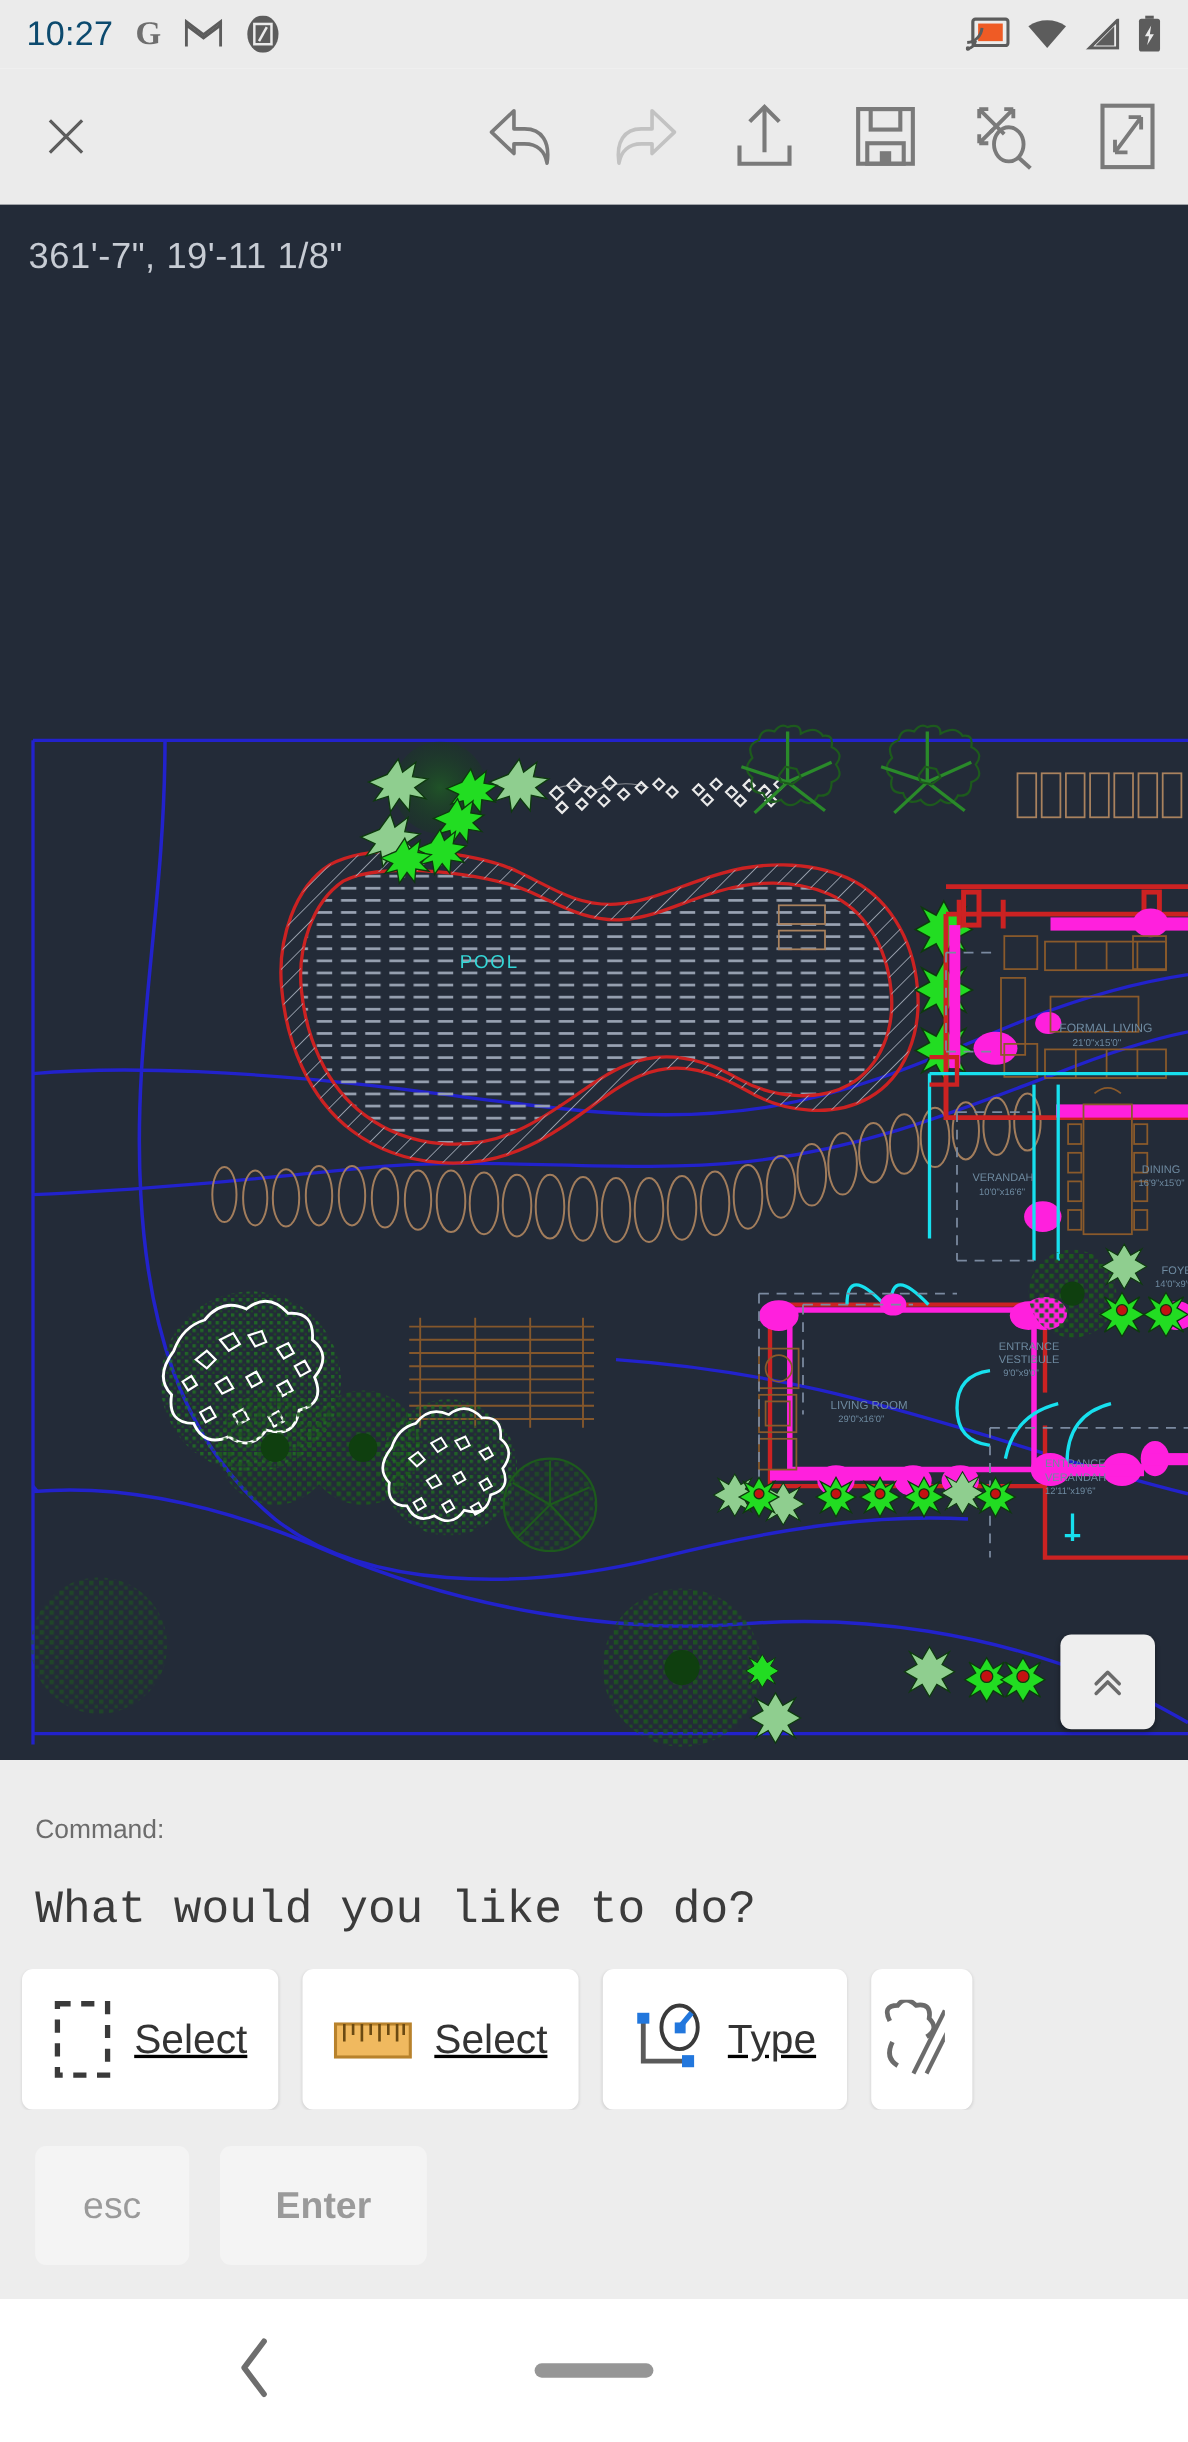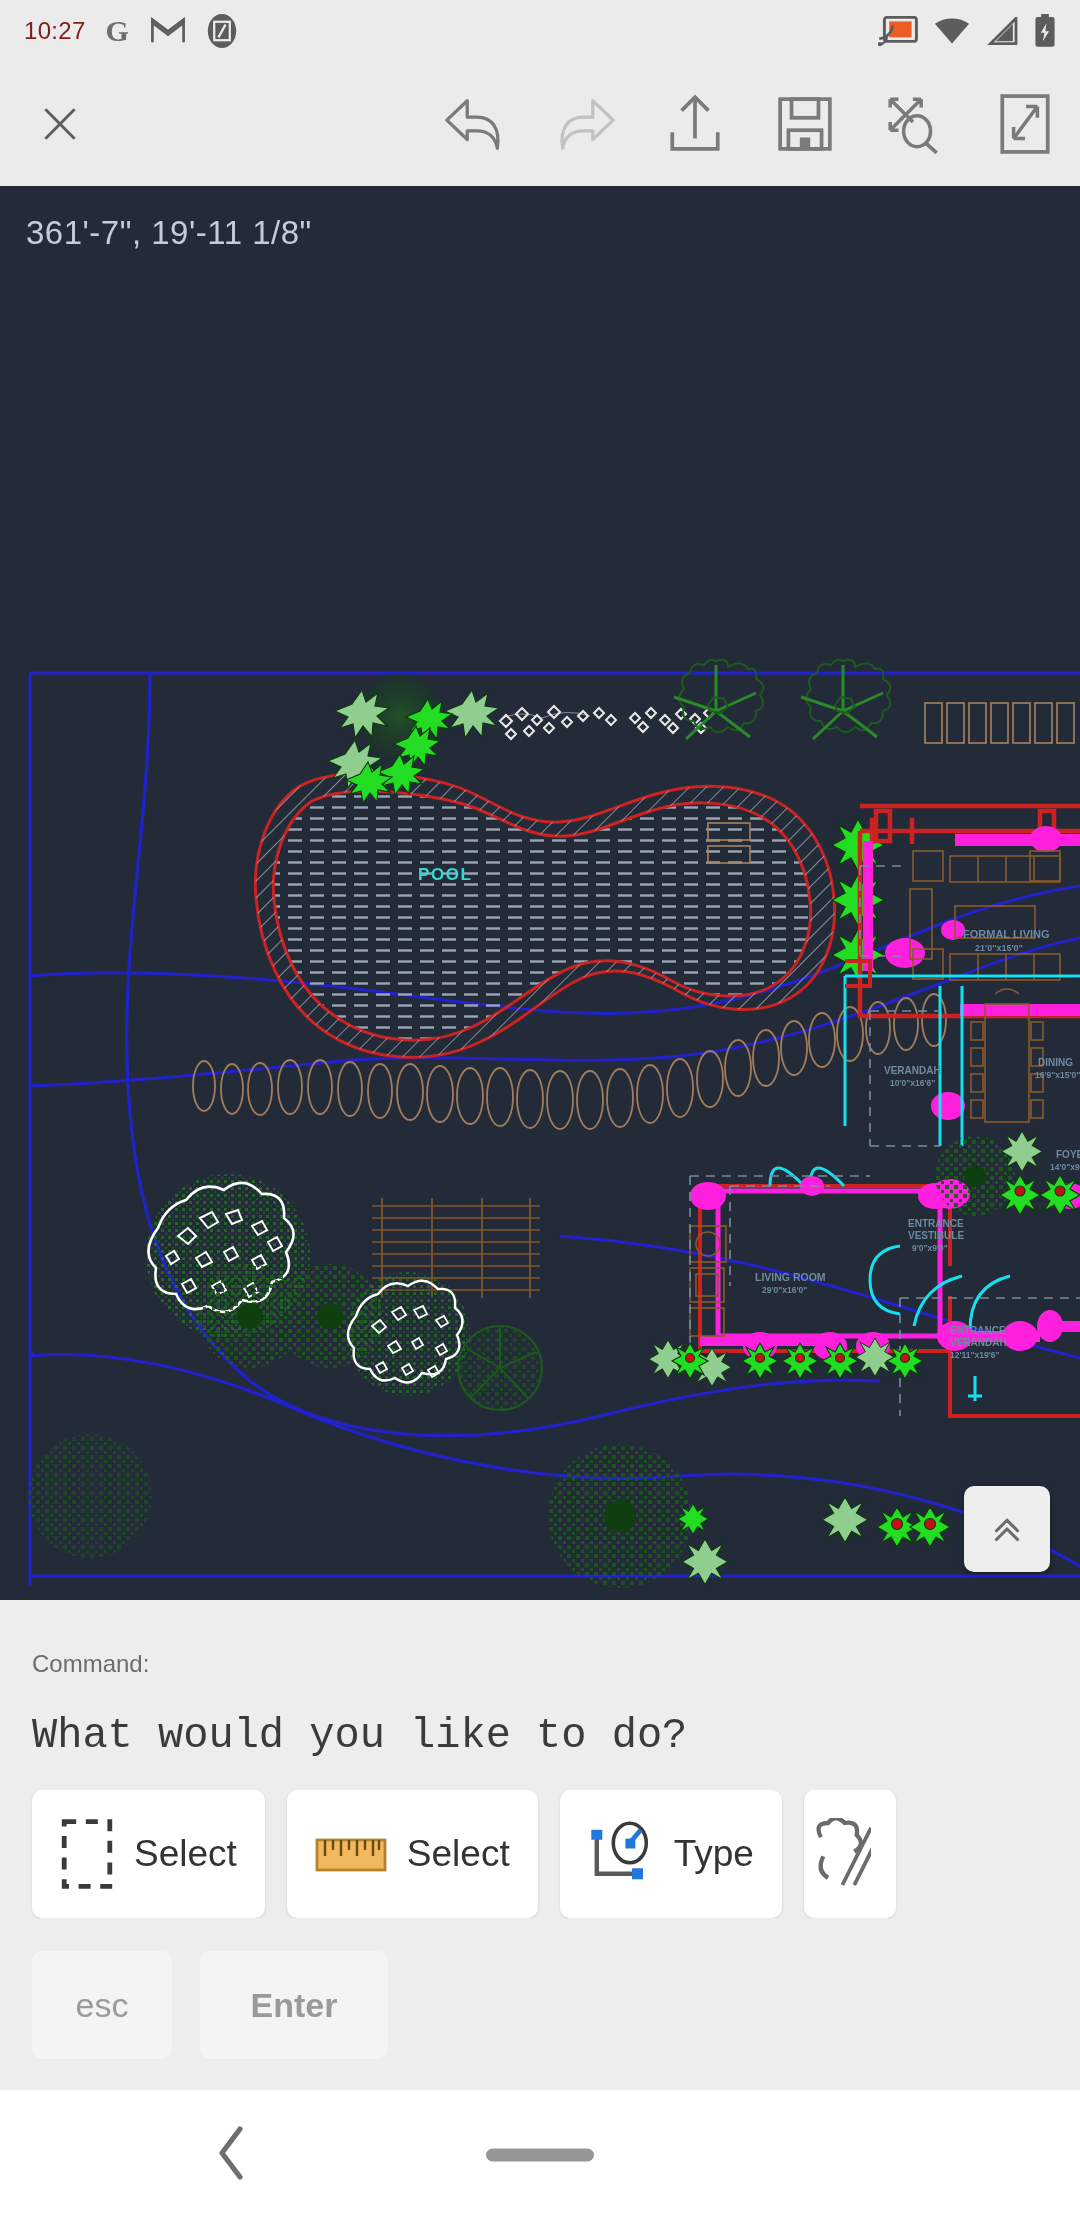--- a/index.html
+++ b/index.html
@@ -10,21 +10,21 @@
     overflow:hidden;
     position:relative;
   }
 
   
   .statusbar{
     position:absolute; left:0; top:0; width:1080px; height:62px;
     background:#ebebeb; display:flex; align-items:center;
     padding:0 24px;
   }
-  .sb-time{ font-size:24px; color:#7f1d1d; letter-spacing:.3px; font-weight:400;}
+  .sb-time{ font-size:31px; color:#0c4a6e; letter-spacing:.3px; font-weight:400;}
   .sb-left-icons{ display:flex; align-items:center; gap:22px; margin-left:20px;}
   .sb-spacer{ flex:1; }
   .sb-right-icons{ display:flex; align-items:center; gap:16px; }
   .g-logo{ font-size:30px; font-weight:700; color:#6e6e6e; font-family:"Liberation Serif", serif;}
   .icon-svg{ display:block; }
 
   
   .toolbar{
     position:absolute; left:0; top:62px; width:1080px; height:124px;
     background:#ebebeb; display:flex; align-items:center;
@@ -39,21 +39,21 @@
 
   
   .canvas{
     position:absolute; left:0; top:186px; width:1080px; height:1414px;
     background:#232b38; overflow:hidden;
   }
   .coord{
     position:absolute; left:26px; top:28px;
     font-size:33px; color:#c7ccd4; letter-spacing:.5px;
   }
-  .cadwrap{ position:absolute; left:0; top:0; width:1069px; height:1414px;font-weight:bold; }
+  .cadwrap{ position:absolute; left:0; top:0; width:1069px; height:1414px; }
   .scroll-up-btn{
     position:absolute; right:30px; bottom:28px;
     width:86px; height:86px; border-radius:10px;
     background:#eeeeee; display:flex; align-items:center; justify-content:center;
     box-shadow:0 2px 5px rgba(0,0,0,.35);
   }
 
   
   .cmdpanel{
     position:absolute; left:0; top:1600px; width:1080px; height:490px;
@@ -62,21 +62,21 @@
   .cmd-label{
     position:absolute; left:32px; top:50px;
     font-size:24px; color:#6c6c6c;
   }
   .cmd-prompt{
     position:absolute; left:32px; top:112px;
     font-size:42px; color:#3b3b3b; font-weight:400;font-family:Liberation Mono, monospace;
   }
   .cards{
     position:absolute; left:0; top:190px; width:1080px; height:128px;
-    display:flex; gap:22px; padding-left:32px; overflow:hidden;
+    display:flex; gap:22px; padding-left:20px; overflow:hidden;text-decoration:underline;
   }
   .card{
     flex:0 0 auto; height:128px; background:#ffffff; border-radius:10px;
     display:flex; align-items:center; gap:20px; padding:0 28px;
     box-shadow:0 1px 3px rgba(0,0,0,.12);
   }
   .card-label{ font-size:37px; color:#333; white-space:nowrap; }
   .card-partial{ width:92px; padding:0; justify-content:center; overflow:hidden;}
 
   .inputrow{

